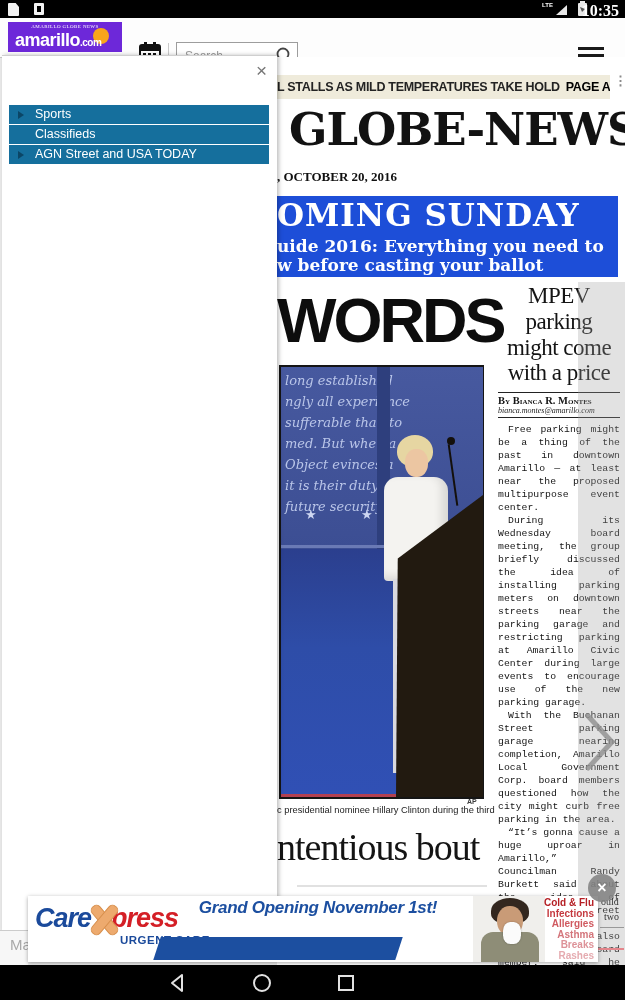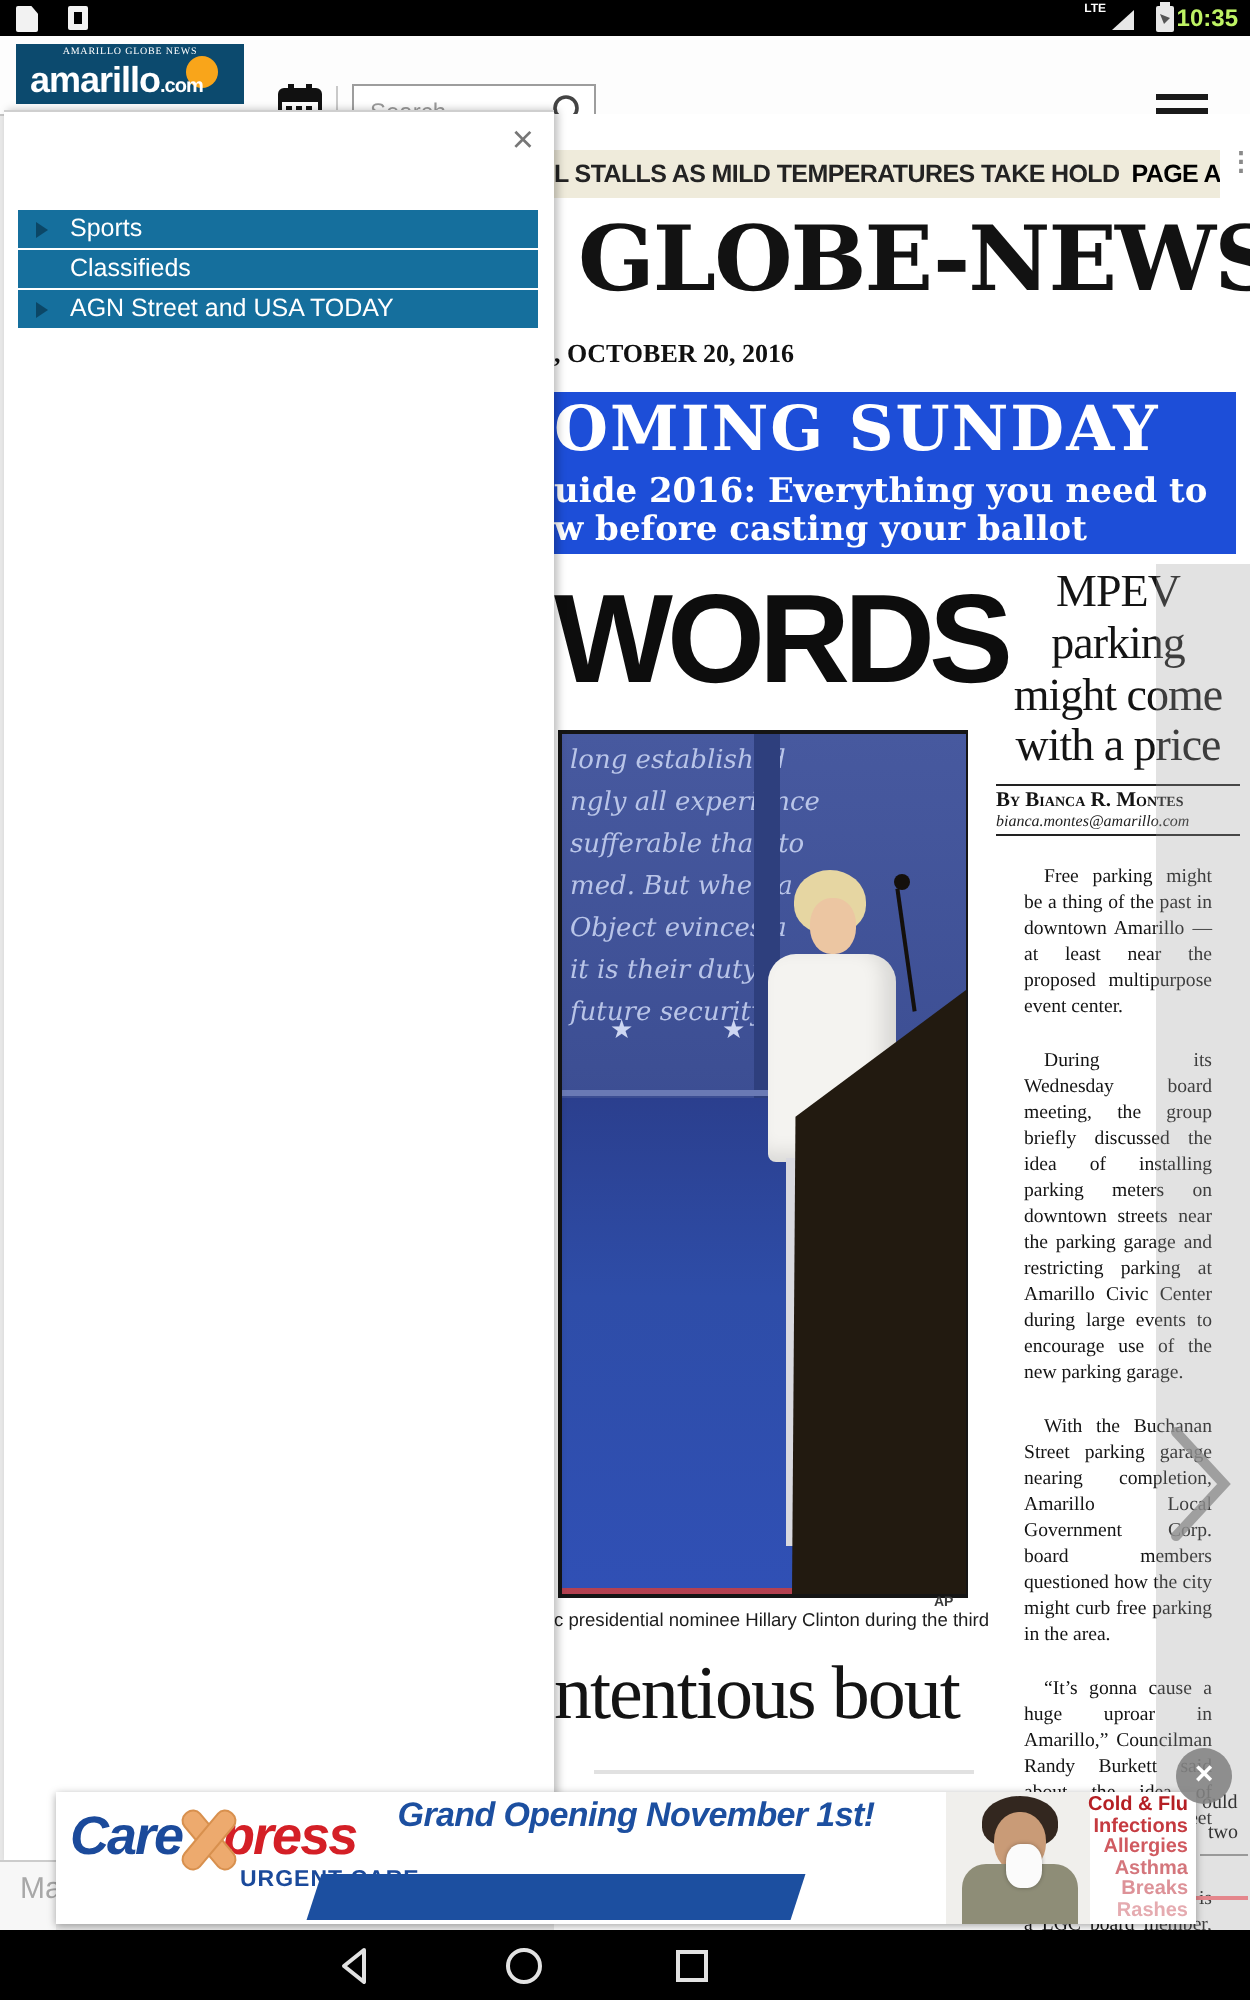--- a/index.html
+++ b/index.html
@@ -11,25 +11,25 @@
   #statusbar{left:0;top:0;width:625px;height:18px;background:#000;}
   .stat-ic{position:absolute;top:3px;background:#f2f2f2;border-radius:1px;}
   #clip-ic{left:8px;width:11px;height:13px;clip-path:polygon(0 0,70% 0,100% 30%,100% 100%,0 100%);}
   #shot-ic{left:34px;width:10px;height:12px;}
   #shot-ic:after{content:"";position:absolute;left:3px;top:3px;width:4px;height:6px;background:#000;}
   #lte-wrap{right:72px;top:2px;color:#fff;font-size:6px;font-weight:bold;}
   #sig-tri{right:58px;top:5px;width:0;height:0;border-left:11px solid transparent;border-bottom:10px solid #e8e8e8;}
   #batt{right:38px;top:3px;width:9px;height:13px;background:#e8e8e8;border-radius:1px;}
   #batt:before{content:"";position:absolute;left:2px;top:-2px;width:5px;height:2px;background:#e8e8e8;}
   #batt:after{content:"";position:absolute;left:2px;top:4px;width:5px;height:5px;background:#555;clip-path:polygon(0 0,100% 40%,40% 100%);}
-  #clock{right:6px;top:2px;color:#bef264;font-size:12px;font-weight:bold;}
+  #clock{right:6px;top:2px;color:#ffffff;font-size:16px;font-weight:bold;font-family:Liberation Serif, serif;}
 
   
   #appheader{left:0;top:18px;width:625px;height:39px;background:#fdfdfd;border-bottom:1px solid #c6c6c6;}
-  #logo{left:8px;top:4px;width:114px;height:30px;background:#0c4a6e;color:#fff;overflow:hidden;}
+  #logo{left:8px;top:4px;width:114px;height:30px;background:#6d28d9;color:#fff;overflow:hidden;}
   #logo .sun{position:absolute;right:13px;top:6px;width:16px;height:16px;border-radius:50%;background:#f9a51a;}
   #logo .small{position:absolute;left:0;right:0;top:2px;text-align:center;font-size:5px;letter-spacing:.4px;font-family:"Liberation Serif",serif;}
   #logo .main{position:absolute;left:7px;top:8px;font-size:18px;font-weight:bold;letter-spacing:-.5px;}
   #logo .tld{font-size:10px;font-weight:bold;}
   #cal-ic{left:139px;top:24px;}
   #hdr-sep{left:168px;top:25px;width:1px;height:26px;background:#c9c9c9;}
   #searchbox{left:176px;top:24px;width:120px;height:26px;border:1px solid #9d9d9d;background:#fff;}
   #searchbox input{border:0;outline:none;width:92px;height:22px;margin:1px 0 0 6px;font-size:12px;color:#444;font-family:"Liberation Sans",sans-serif;}
   #searchbox input::placeholder{color:#9a9a9a;}
   #mag{position:absolute;right:4px;top:3px;}
@@ -82,21 +82,21 @@
   #subhead{left:0;top:768px;font-size:38px;letter-spacing:-1px;color:#141414;font-family:"Liberation Serif",serif;}
   .faint-line{background:#c9c9c9;height:2px;opacity:.55;}
 
   
   #col{left:221px;top:226px;width:122px;color:#141414;}
   .art-h{font-family:"Liberation Serif",serif;text-align:center;line-height:1.12;font-weight:500;}
   #a1h{font-size:23px;letter-spacing:-.5px;}
   .byline{font-family:"Liberation Serif",serif;font-variant:small-caps;font-weight:bold;font-size:10.5px;margin-top:6px;border-top:1px solid #222;padding-top:2px;width:100%;}
   .email{font-family:"Liberation Serif",serif;font-style:italic;font-size:8px;color:#222;border-bottom:1px solid #222;padding-bottom:2px;}
   .body-copy{font-family:"Liberation Serif",serif;font-size:9.8px;line-height:13px;text-align:justify;margin-top:5px;}
-  .body-copy p{margin:14px;text-indent:10px;}
+  .body-copy p{margin:0;text-indent:10px;font-family:Liberation Mono, monospace;}
   #jumpline{text-align:right;font-family:"Liberation Serif",serif;font-size:10px;margin-top:3px;}
   #jumpline b{font-weight:bold;}
   #col-div{width:122px;height:1px;background:#444;margin:9px 0 6px 0;}
   #a2h{font-size:19px;}
 
   
   #scrollstrip{left:301px;top:225px;width:47px;height:683px;background:rgba(158,158,158,.30);}
   #next-chevron{position:absolute;left:6px;top:430px;}
 
   

